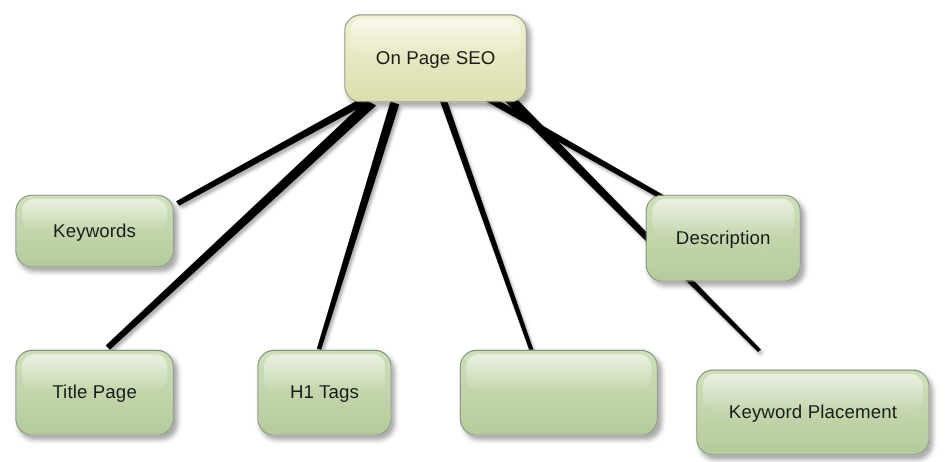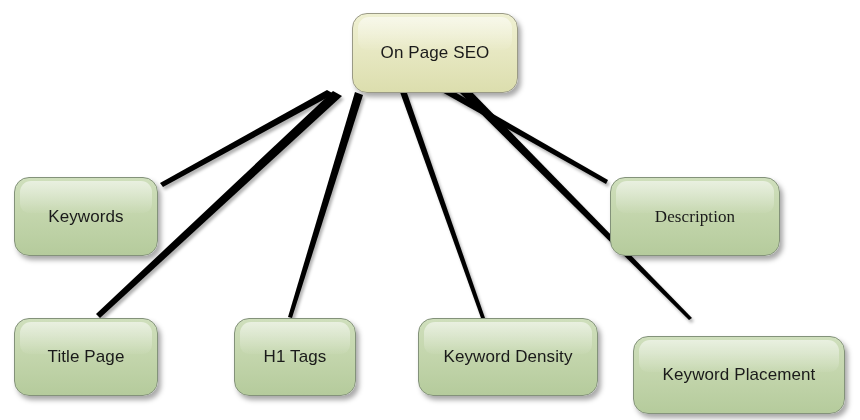--- a/index.html
+++ b/index.html
@@ -100,48 +100,47 @@
       <polygon points="400,92 407,93 485,318 481,318" fill="#000000"></polygon>
 
       <polygon points="440,91 446,87 608,180 606,184" fill="#000000"></polygon>
 
       <polygon points="457,90 465,85 692,318 689,320" fill="#000000"></polygon>
     </g>
   </svg>
 
   <div id="node-layer">
 
-    <div class="node node-root" style="left:313px; top:13px; width:166px; height:80px;margin-left:39px;">
+    <div class="node node-root" style="left:313px; top:13px; width:166px; height:80px;">
       <span class="gloss"></span>
       <span class="node-label">On Page SEO</span>
     </div>
 
-    <div class="node node-green" style="left:14px; top:177px; width:144px; height:79px;">
+    <div class="node node-green" style="left:14px; top:177px; width:144px; height:66px;">
       <span class="gloss"></span>
       <span class="node-label">Keywords</span>
     </div>
 
-    <div class="node node-green" style="left:610px; top:177px; width:170px; height:79px;font-family:Liberation Serif, serif;">
+    <div class="node node-green" style="left:587px; top:177px; width:141px; height:79px;">
       <span class="gloss"></span>
       <span class="node-label">Description</span>
     </div>
 
     <div class="node node-green" style="left:14px; top:318px; width:144px; height:78px;">
       <span class="gloss"></span>
       <span class="node-label">Title Page</span>
     </div>
 
     <div class="node node-green" style="left:234px; top:318px; width:122px; height:78px;">
       <span class="gloss"></span>
       <span class="node-label">H1 Tags</span>
     </div>
 
     <div class="node node-green" style="left:418px; top:318px; width:180px; height:78px;">
       <span class="gloss"></span>
-      <span class="node-label">Keyword Density</span>
     </div>
 
     <div class="node node-green" style="left:633px; top:336px; width:212px; height:78px;">
       <span class="gloss"></span>
       <span class="node-label">Keyword Placement</span>
     </div>
 
   </div>
 </div>
 

